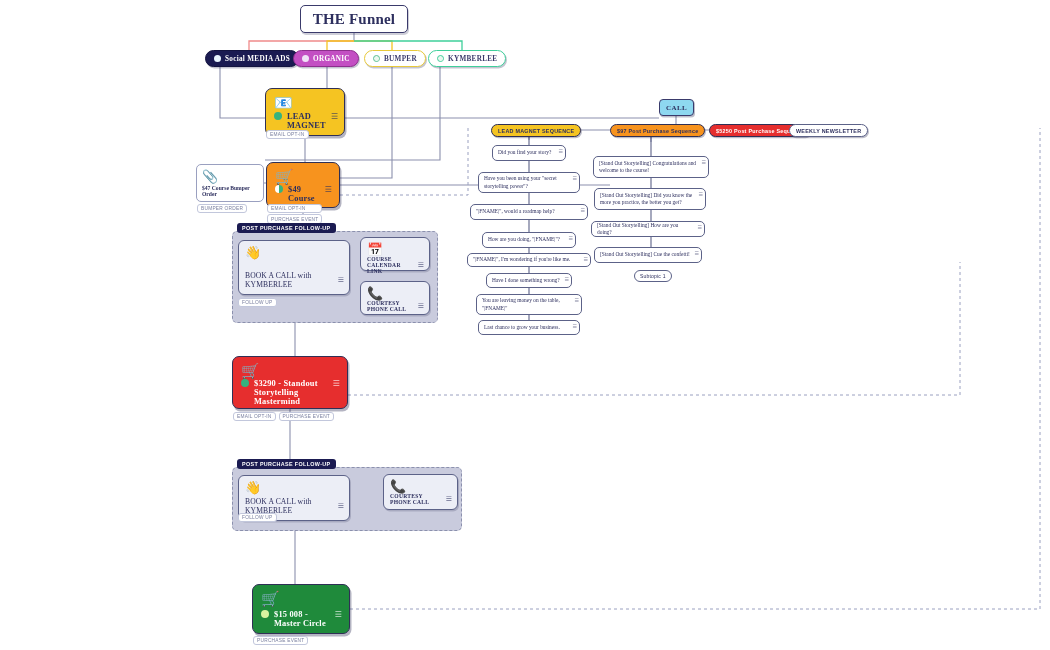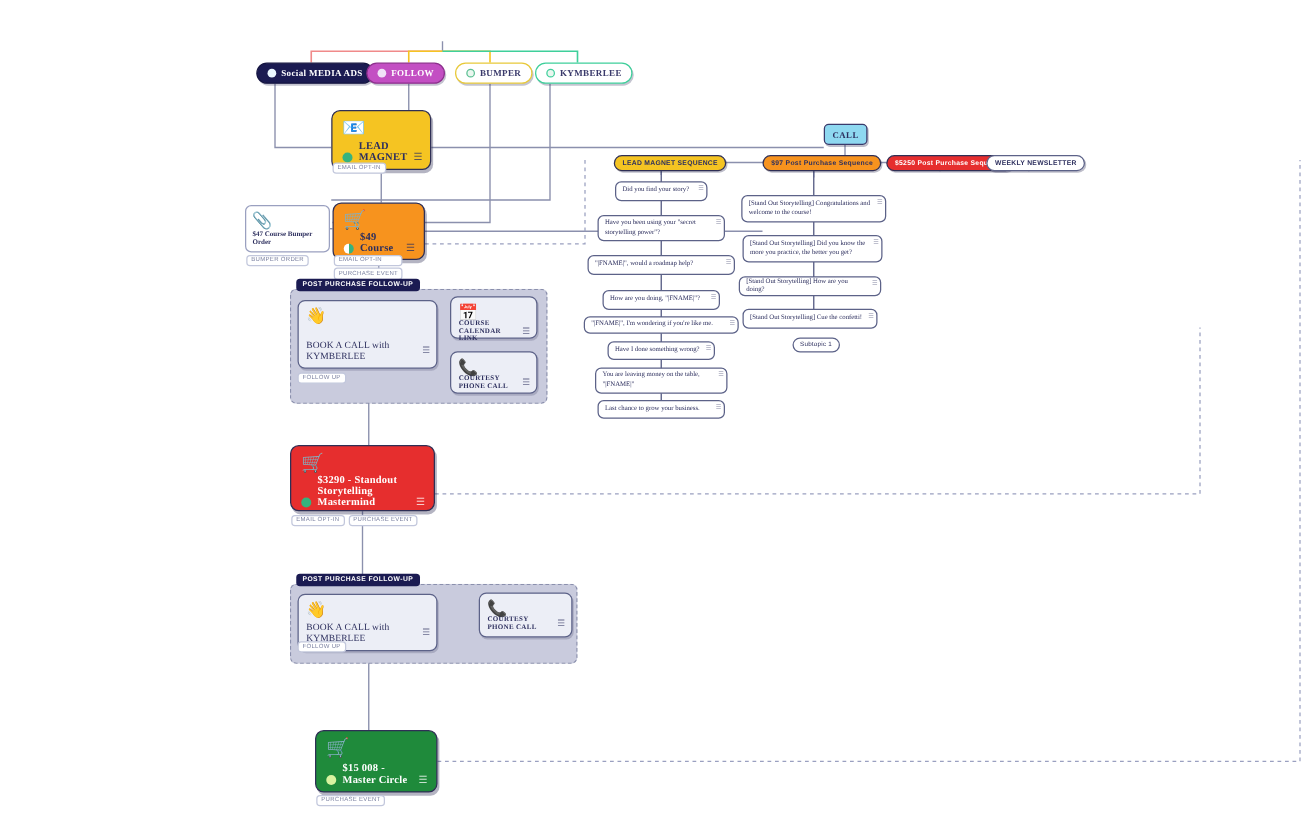--- a/index.html
+++ b/index.html
@@ -27,21 +27,21 @@
   .p-organic .dot{background:#f0e2f7;}
   .p-podcast{left:364px;top:50px;background:#fff;color:#3a3a6b;border:1.4px solid #e8c93a;}
   .p-podcast .dot{background:#eaf7ef;border:1px solid #5bbf92;box-sizing:border-box;}
   .p-referrals{left:428px;top:50px;background:#fff;color:#3a3a6b;border:1.4px solid #3fcf9b;}
   .p-referrals .dot{background:#eaf7ef;border:1px solid #3fcf9b;box-sizing:border-box;}
 
   
   .card{border-radius:7px;box-shadow:1.5px 2.5px 0 rgba(40,40,80,.35);
     display:flex;flex-direction:column;justify-content:space-between;padding:7px 8px 5px;box-sizing:border-box;}
   .card .emoji{font-size:15px;line-height:1;}
-  .card .crow{display:flex;align-items:flex-end;gap:5px;}
+  .card .crow{display:flex;align-items:flex-start;gap:5px;}
   .card .clabel{font-size:8.4px;font-weight:bold;letter-spacing:.2px;flex:1;}
   .card .bullet{width:8px;height:8px;border-radius:50%;flex:0 0 auto;}
   .card .menu{font-size:8px;opacity:.75;letter-spacing:-1px;}
 
   .c-lead{left:265px;top:88px;width:80px;height:48px;background:#f5c422;border:1.6px solid #2f2f55;color:#2d2f5e;}
   .c-lead .bullet{background:#36b37e;}
   .c-97{left:266px;top:162px;width:74px;height:46px;background:#f7931e;border:1.6px solid #2f2f55;color:#2d2f5e;}
   .c-97 .bullet{background:linear-gradient(90deg,#fff 0 50%,#36b37e 50% 100%);}
   .c-mm{left:232px;top:356px;width:116px;height:53px;background:#e62e2e;border:1.6px solid #2f2f55;color:#fff;}
   .c-mm .bullet{background:#36b37e;}
@@ -146,28 +146,29 @@
       <path d="M651 137 V262"></path>
     </g>
 
     <g fill="none" stroke="#9aa0c0" stroke-width="1" stroke-dasharray="3,3">
       <path d="M340 195 H468 V128"></path>
       <path d="M348 395 H960 V262"></path>
       <path d="M350 609 H1040 V128"></path>
     </g>
   </svg>
 
+  <div class="node title-box">THE Funnel</div>
 
   <div class="node pill p-social">
     <span class="dot"></span>
     <span>Social MEDIA ADS</span>
   </div>
   <div class="node pill p-organic">
     <span class="dot"></span>
-    <span>FOLLOW</span>
+    <span>ORGANIC</span>
   </div>
   <div class="node pill p-podcast">
     <span class="dot"></span>
     <span>BUMPER</span>
   </div>
   <div class="node pill p-referrals">
     <span class="dot"></span>
     <span>KYMBERLEE</span>
   </div>
 

